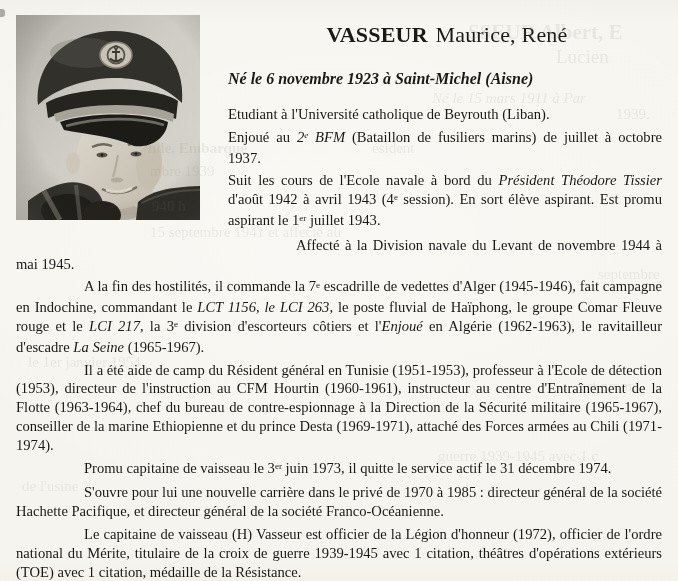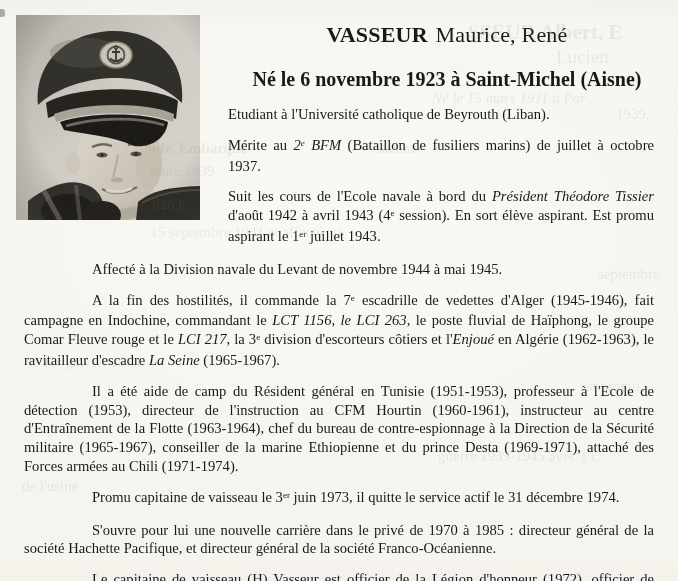--- a/index.html
+++ b/index.html
@@ -35,28 +35,28 @@
     font-size:22px; line-height:28px;
     text-align:center; font-weight:normal;
     letter-spacing:.2px;
     white-space:nowrap;
   }
   .title .surname { font-weight:bold; }
   .title .given { margin-left:.35em; }
 
   .subtitle {
     margin:20px 0 0 0;
-    font-size:20px; line-height:20px;
-    font-weight:bold;
-    text-align:center;
+    font-size:16px; line-height:20px;
+    font-style:italic; font-weight:bold;
+    text-align:left;
   }
 
   
   .bio { margin-top:16px; font-size:14.6px; line-height:18.8px; }
-  .bio p { margin:12px; text-align:justify; }
+  .bio p { margin:4px; text-align:justify; }
   .bio p.indent { text-indent:68px; }
   .bio p.flush  { text-indent:0; }
   .it  { font-style:italic; }
   .sup { font-size:62%; position:relative; top:-0.42em; }
 
   
   .ghost-layer { position:absolute; inset:0; z-index:2; pointer-events:none; }
   .ghost {
     position:absolute; color:#87847a; opacity:.13;
     filter:blur(.4px); white-space:nowrap; font-size:15px;
@@ -166,21 +166,21 @@
       <rect x="0" y="0" width="184" height="205" fill="url(#vig)"></rect>
     </svg>
   </div>
 
   <h1 class="title"><span class="surname">VASSEUR</span><span class="given">Maurice, René</span></h1>
 
   <div class="subtitle">Né le 6 novembre 1923 à Saint-Michel (Aisne)</div>
 
   <div class="bio">
       <p class="flush"><span>Etudiant à l'Université catholique de Beyrouth (Liban).</span></p>
-      <p class="flush"><span>Mérite au </span><span class="it">2</span><span class="it sup">e</span><span class="it"> BFM</span><span> (Bataillon de fusiliers marins) de juillet à octobre 1937.</span></p>
+      <p class="flush"><span>Enjoué au </span><span class="it">2</span><span class="it sup">e</span><span class="it"> BFM</span><span> (Bataillon de fusiliers marins) de juillet à octobre 1937.</span></p>
       <p class="flush"><span>Suit les cours de l'Ecole navale à bord du </span><span class="it">Président Théodore Tissier</span><span> d'août 1942 à avril 1943 (4</span><span class="sup">e</span><span> session). En sort élève aspirant. Est promu aspirant le 1</span><span class="sup">er</span><span> juillet 1943.</span></p>
       <p class="indent"><span>Affecté à la Division navale du Levant de novembre 1944 à mai 1945.</span></p>
       <p class="indent"><span>A la fin des hostilités, il commande la 7</span><span class="sup">e</span><span> escadrille de vedettes d'Alger (1945-1946), fait campagne en Indochine, commandant le </span><span class="it">LCT 1156, le LCI 263</span><span>, le poste fluvial de Haïphong, le groupe Comar Fleuve rouge et le </span><span class="it">LCI 217</span><span>, la 3</span><span class="sup">e</span><span> division d'escorteurs côtiers et l'</span><span class="it">Enjoué</span><span> en Algérie (1962-1963), le ravitailleur d'escadre </span><span class="it">La Seine</span><span> (1965-1967).</span></p>
       <p class="indent"><span>Il a été aide de camp du Résident général en Tunisie (1951-1953), professeur à l'Ecole de détection (1953), directeur de l'instruction au CFM Hourtin (1960-1961), instructeur au centre d'Entraînement de la Flotte (1963-1964), chef du bureau de contre-espionnage à la Direction de la Sécurité militaire (1965-1967), conseiller de la marine Ethiopienne et du prince Desta (1969-1971), attaché des Forces armées au Chili (1971-1974).</span></p>
       <p class="indent"><span>Promu capitaine de vaisseau le 3</span><span class="sup">er</span><span> juin 1973, il quitte le service actif le 31 décembre 1974.</span></p>
       <p class="indent"><span>S'ouvre pour lui une nouvelle carrière dans le privé de 1970 à 1985 : directeur général de la société Hachette Pacifique, et directeur général de la société Franco-Océanienne.</span></p>
       <p class="indent"><span>Le capitaine de vaisseau (H) Vasseur est officier de la Légion d'honneur (1972), officier de l'ordre national du Mérite, titulaire de la croix de guerre 1939-1945 avec 1 citation, théâtres d'opérations extérieurs (TOE) avec 1 citation, médaille de la Résistance.</span></p>
     </div>
 
 </div>

